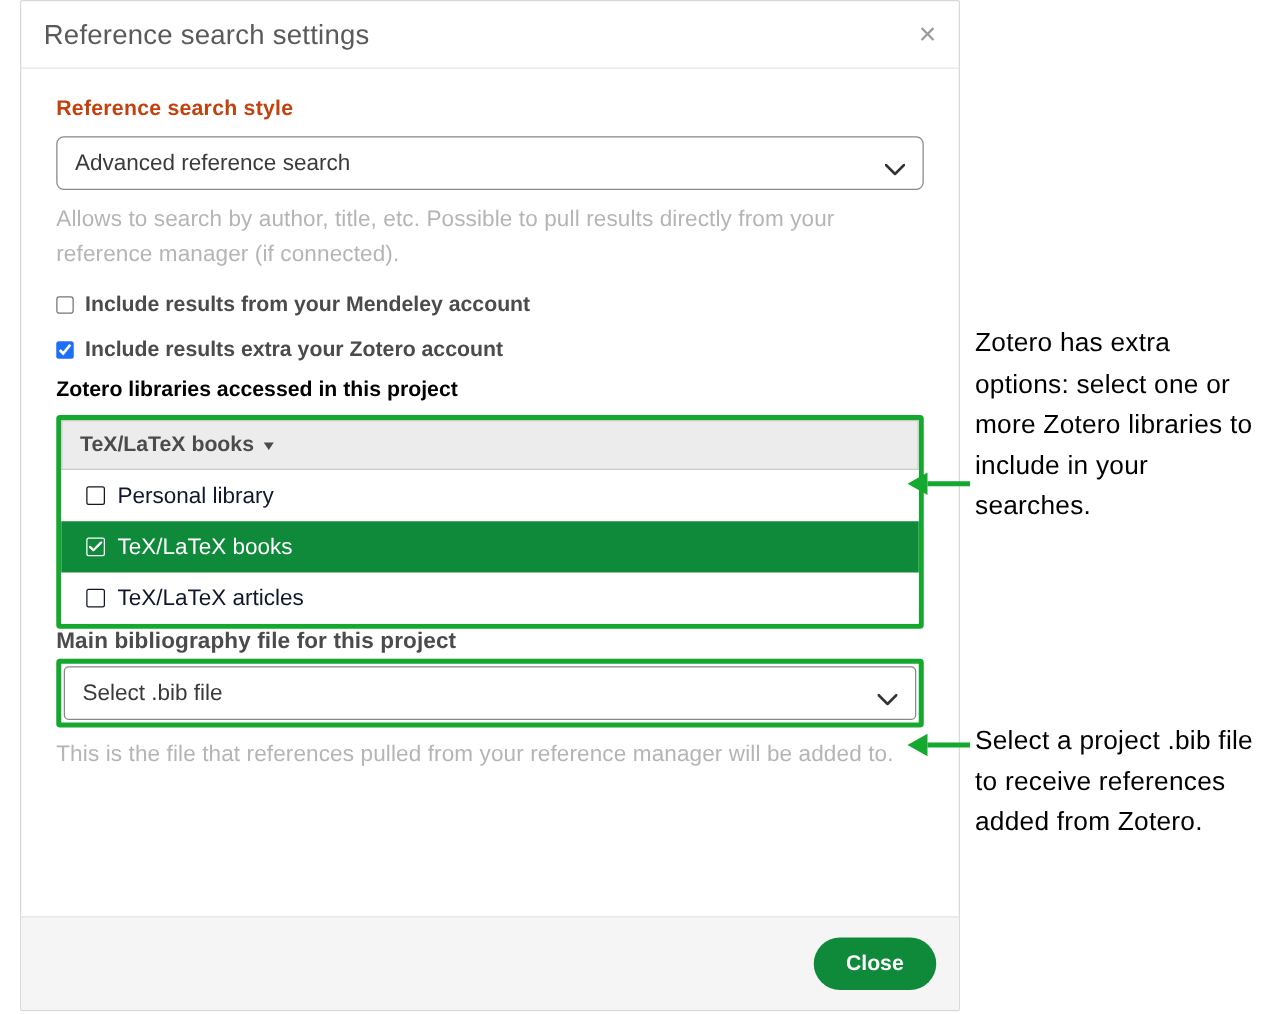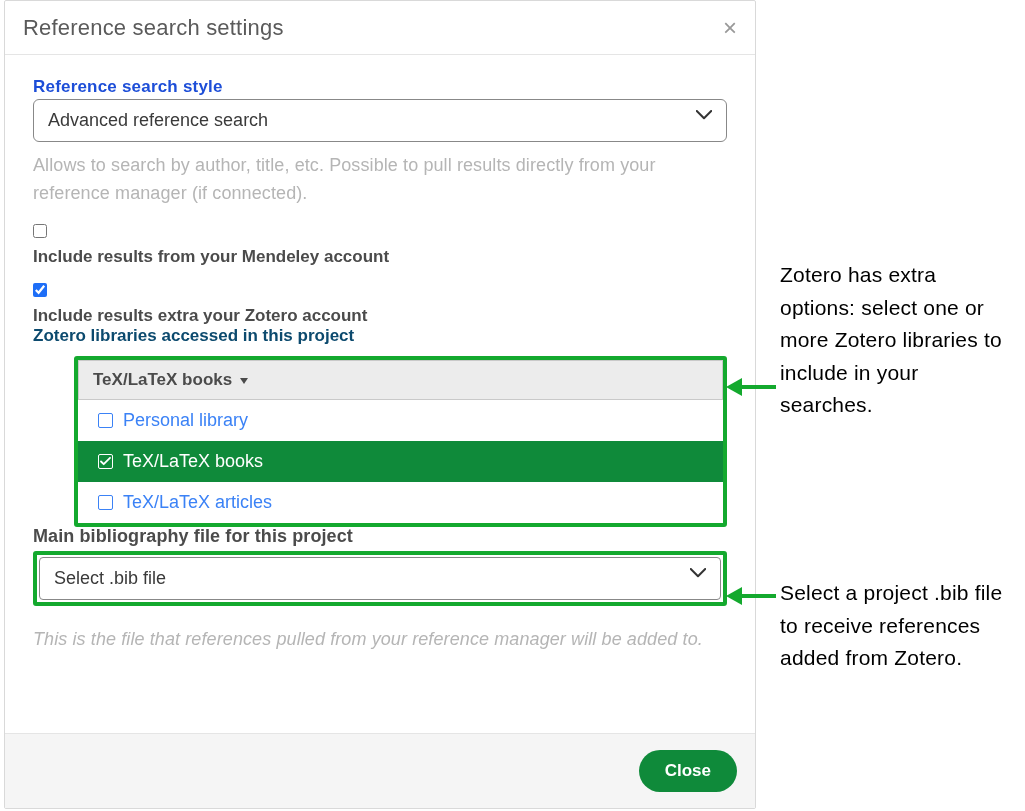--- a/index.html
+++ b/index.html
@@ -5,21 +5,21 @@
   * { box-sizing: border-box; margin: 0; padding: 0; }
   body {
     font-family: "Segoe UI", -apple-system, Helvetica, Arial, sans-serif;
     background: #fff;
     width: 1025px;
     height: 811px;
     position: relative;
   }
   .modal {
     position: absolute;
-    left: 4px;
+    left: 16px;
     top: 0;
     width: 752px;
     height: 809px;
     border: 1px solid #d9d9d9;
     border-radius: 2px;
     background: #fff;
     display: flex;
     flex-direction: column;
   }
   .modal-header {
@@ -44,72 +44,71 @@
   }
   .modal-body {
     padding: 22px 28px 10px 28px;
     flex: 1;
     overflow: visible;
     position: relative;
   }
   .section-label {
     font-size: 17px;
     font-weight: 700;
-    color: #1d4ed8;
-    margin-bottom: 2px;
+    color: #c2410c;
+    margin-bottom: 12px;
     letter-spacing: 0.2px;
   }
   .select-box {
     width: 100%;
     border: 1px solid #888;
     border-radius: 6px;
     padding: 10px 14px;
     font-size: 18px;
     color: #3a3a3a;
     display: flex;
     justify-content: space-between;
-    align-items: flex-start;
+    align-items: flex-end;
     cursor: pointer;
     background: #fff;
   }
   .chevron {
     width: 16px;
     height: 10px;
   }
   .help-text {
     color: #b5b5b5;
     font-size: 18px;
     margin-top: 10px;
     line-height: 1.55;
     letter-spacing: 0.1px;
   }
   .check-row {
     display: flex;
-    align-items: flex-start;
+    align-items: center;
     gap: 9px;
     margin-top: 16px;
     font-size: 17px;
     font-weight: 700;
     color: #4b4b4b;
-    flex-direction: column;
   }
   .check-row input[type="checkbox"] {
     width: 14px;
     height: 14px;
     accent-color: #1e6ef7;
   }
   .sublabel {
     font-size: 17px;
     font-weight: 700;
-    color: #0c4a6e;
+    color: #000000;
+    margin-top: 12px;
   }
   .zotero-block {
     margin-top: 10px;
     position: relative;
-    margin-left: 41px;
   }
   .highlight-green {
     border: 4px solid #14a92e;
     border-radius: 3px;
   }
   .multi-header {
     background: #ececec;
     border: 1px solid #c9c9c9;
     padding: 9px 14px;
     font-size: 17px;
@@ -125,21 +124,21 @@
     border-right: 4px solid transparent;
     border-top: 6px solid #4b4b4b;
     display: inline-block;
     margin-left: 2px;
     margin-top: 2px;
   }
   .option-list { background:#fff; }
   .option-row {
     padding: 10px 20px;
     font-size: 18px;
-    color: #3b82f6;
+    color: #0f172a;
     display: flex;
     align-items: center;
     gap: 10px;
     cursor: pointer;
   }
   .option-row.selected {
     background: #0f8a3a;
     color: #fff;
   }
   .cb-outline {
@@ -260,21 +259,21 @@
     <div class="obscured-label">Main bibliography file for this project</div>
 
     <div class="bib-block highlight-green" style="padding:2px;">
       <div class="select-box" style="border-radius:4px;">
         <span>Select .bib file</span>
         <svg class="chevron" viewBox="0 0 20 12">
             <path d="M1 1 L10 10 L19 1" stroke="#333" stroke-width="2.5" fill="none" stroke-linecap="round" stroke-linejoin="round"></path>
           </svg>
       </div>
     </div>
-    <div class="help-text" style="margin-top:20px;font-style:italic;">This is the file that references pulled from your reference manager will be added to.</div>
+    <div class="help-text" style="margin-top:8px;">This is the file that references pulled from your reference manager will be added to.</div>
 
   </div>
 
   <div class="modal-footer">
     <button class="btn-close">Close</button>
   </div>
 </div>
 
 <div class="arrow" style="left:726px; top:378px;">
   <div class="arrow-head"></div>

